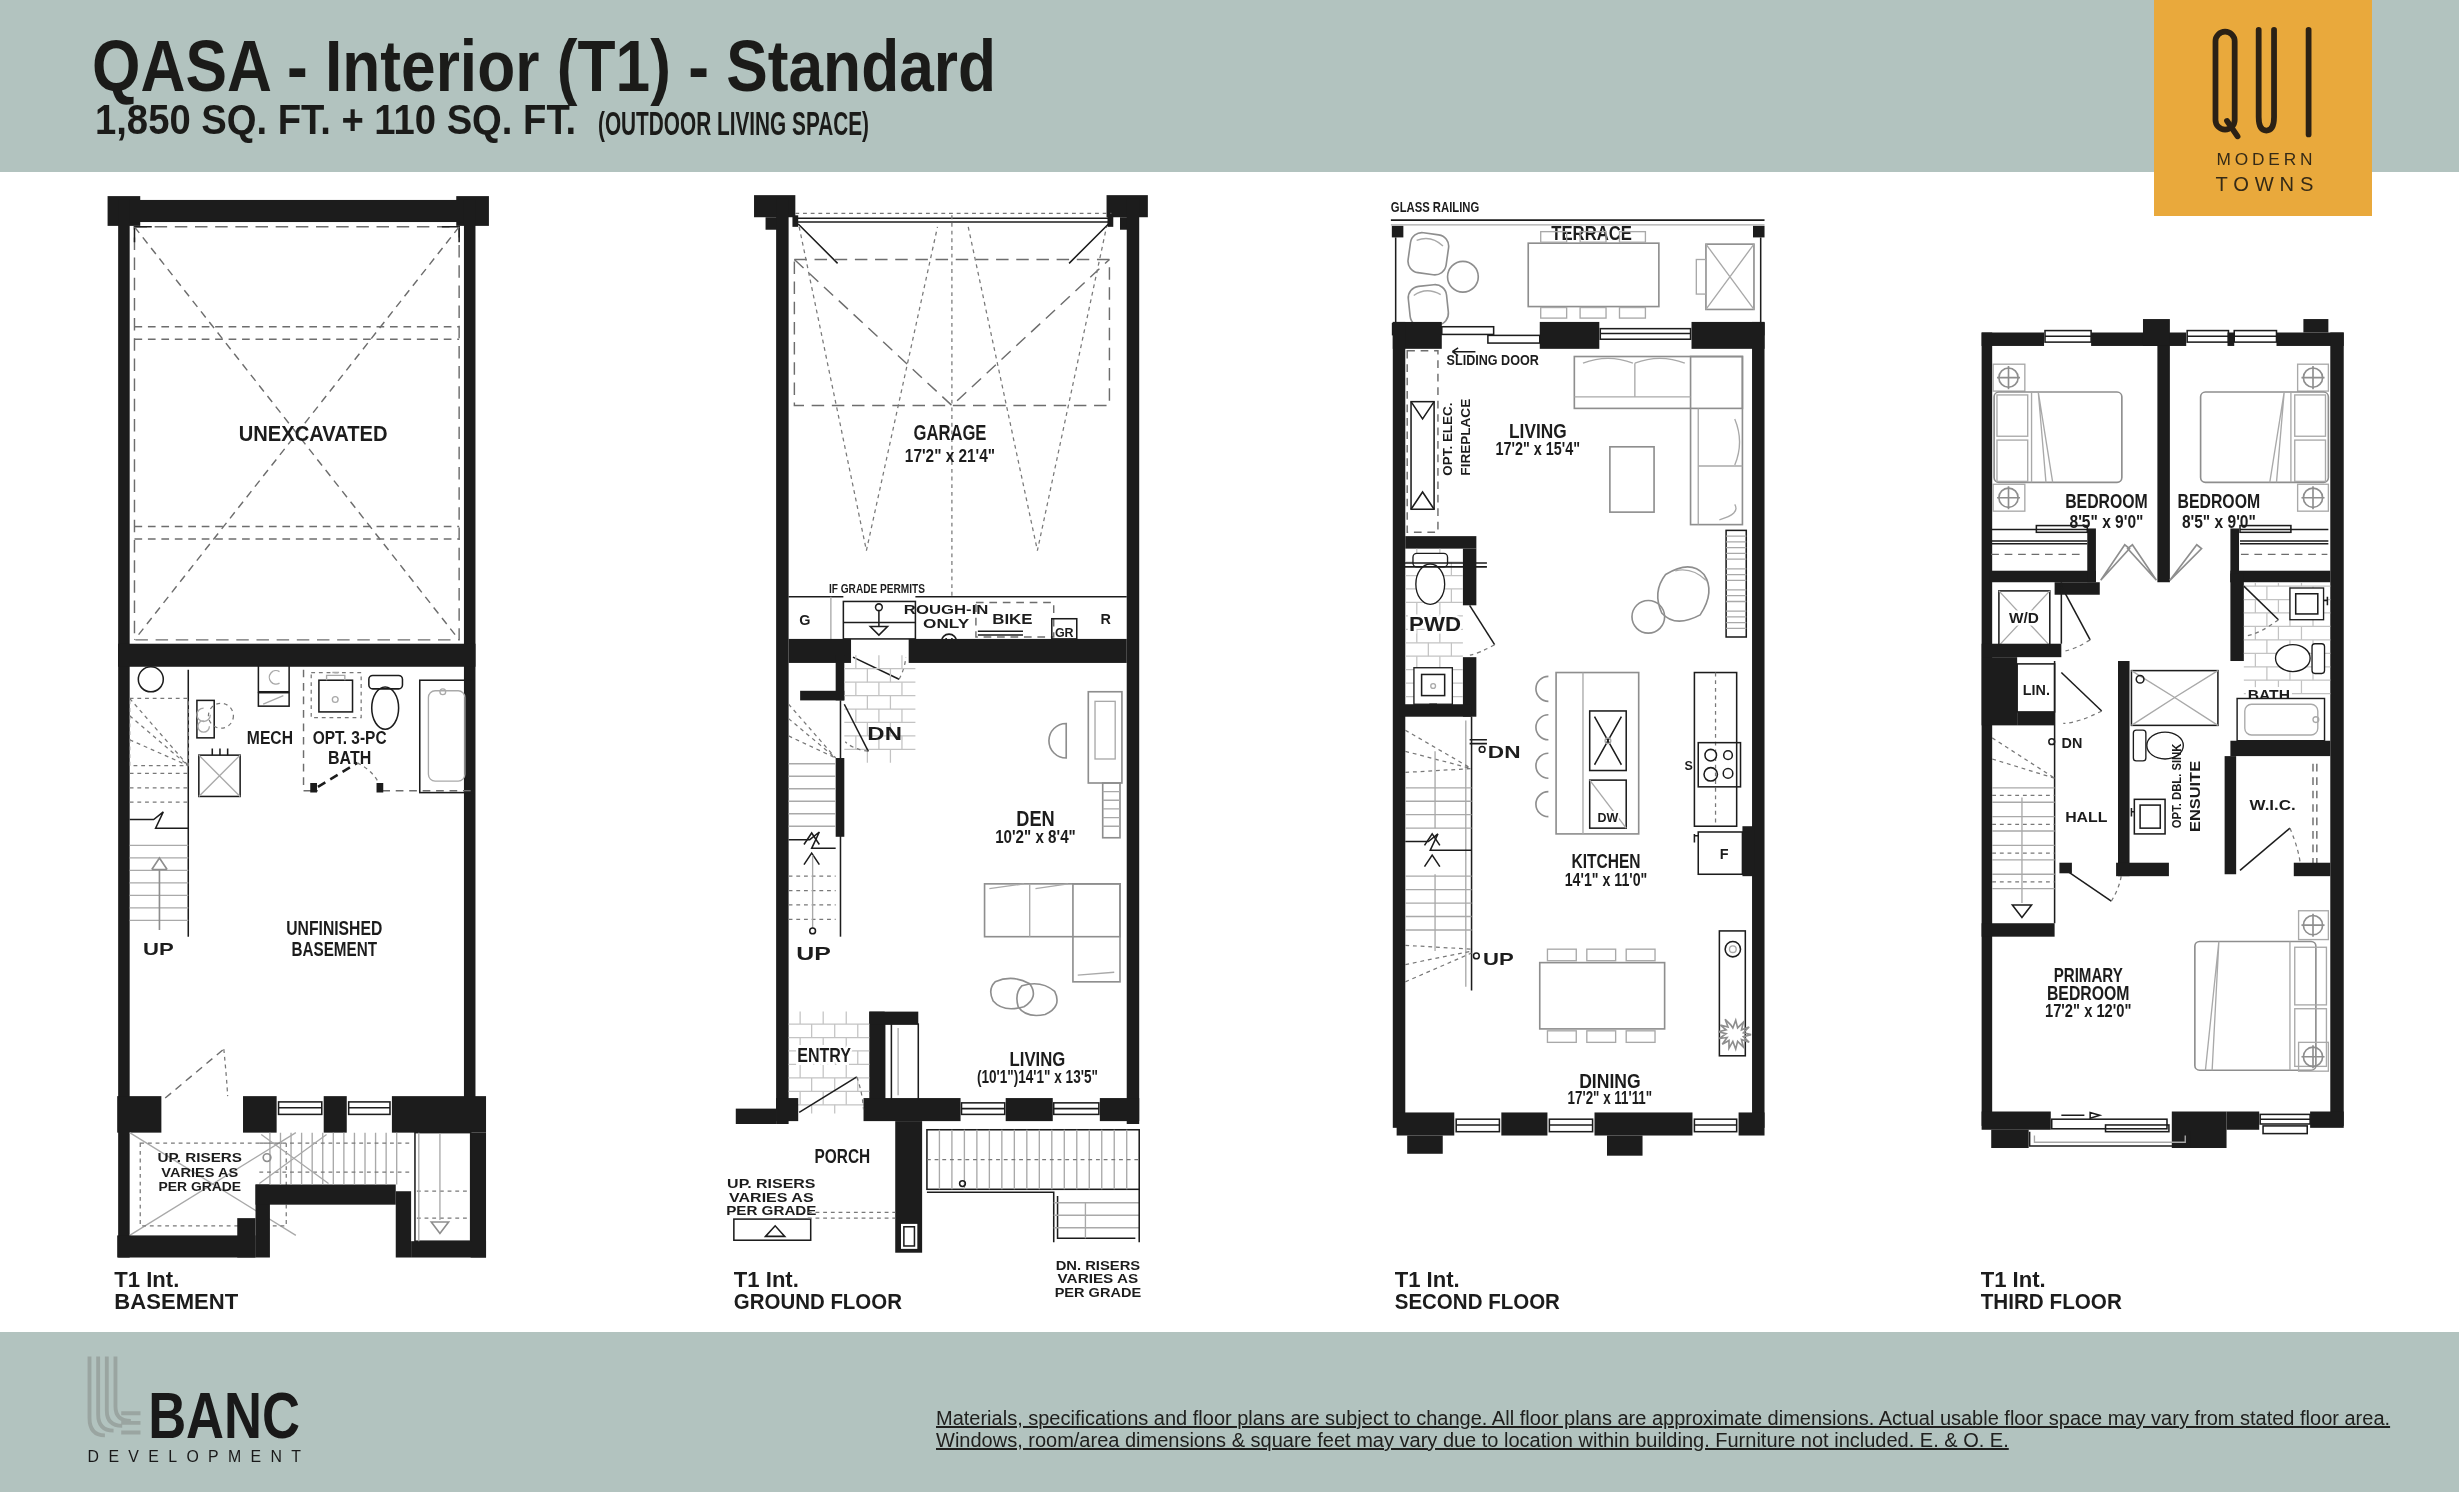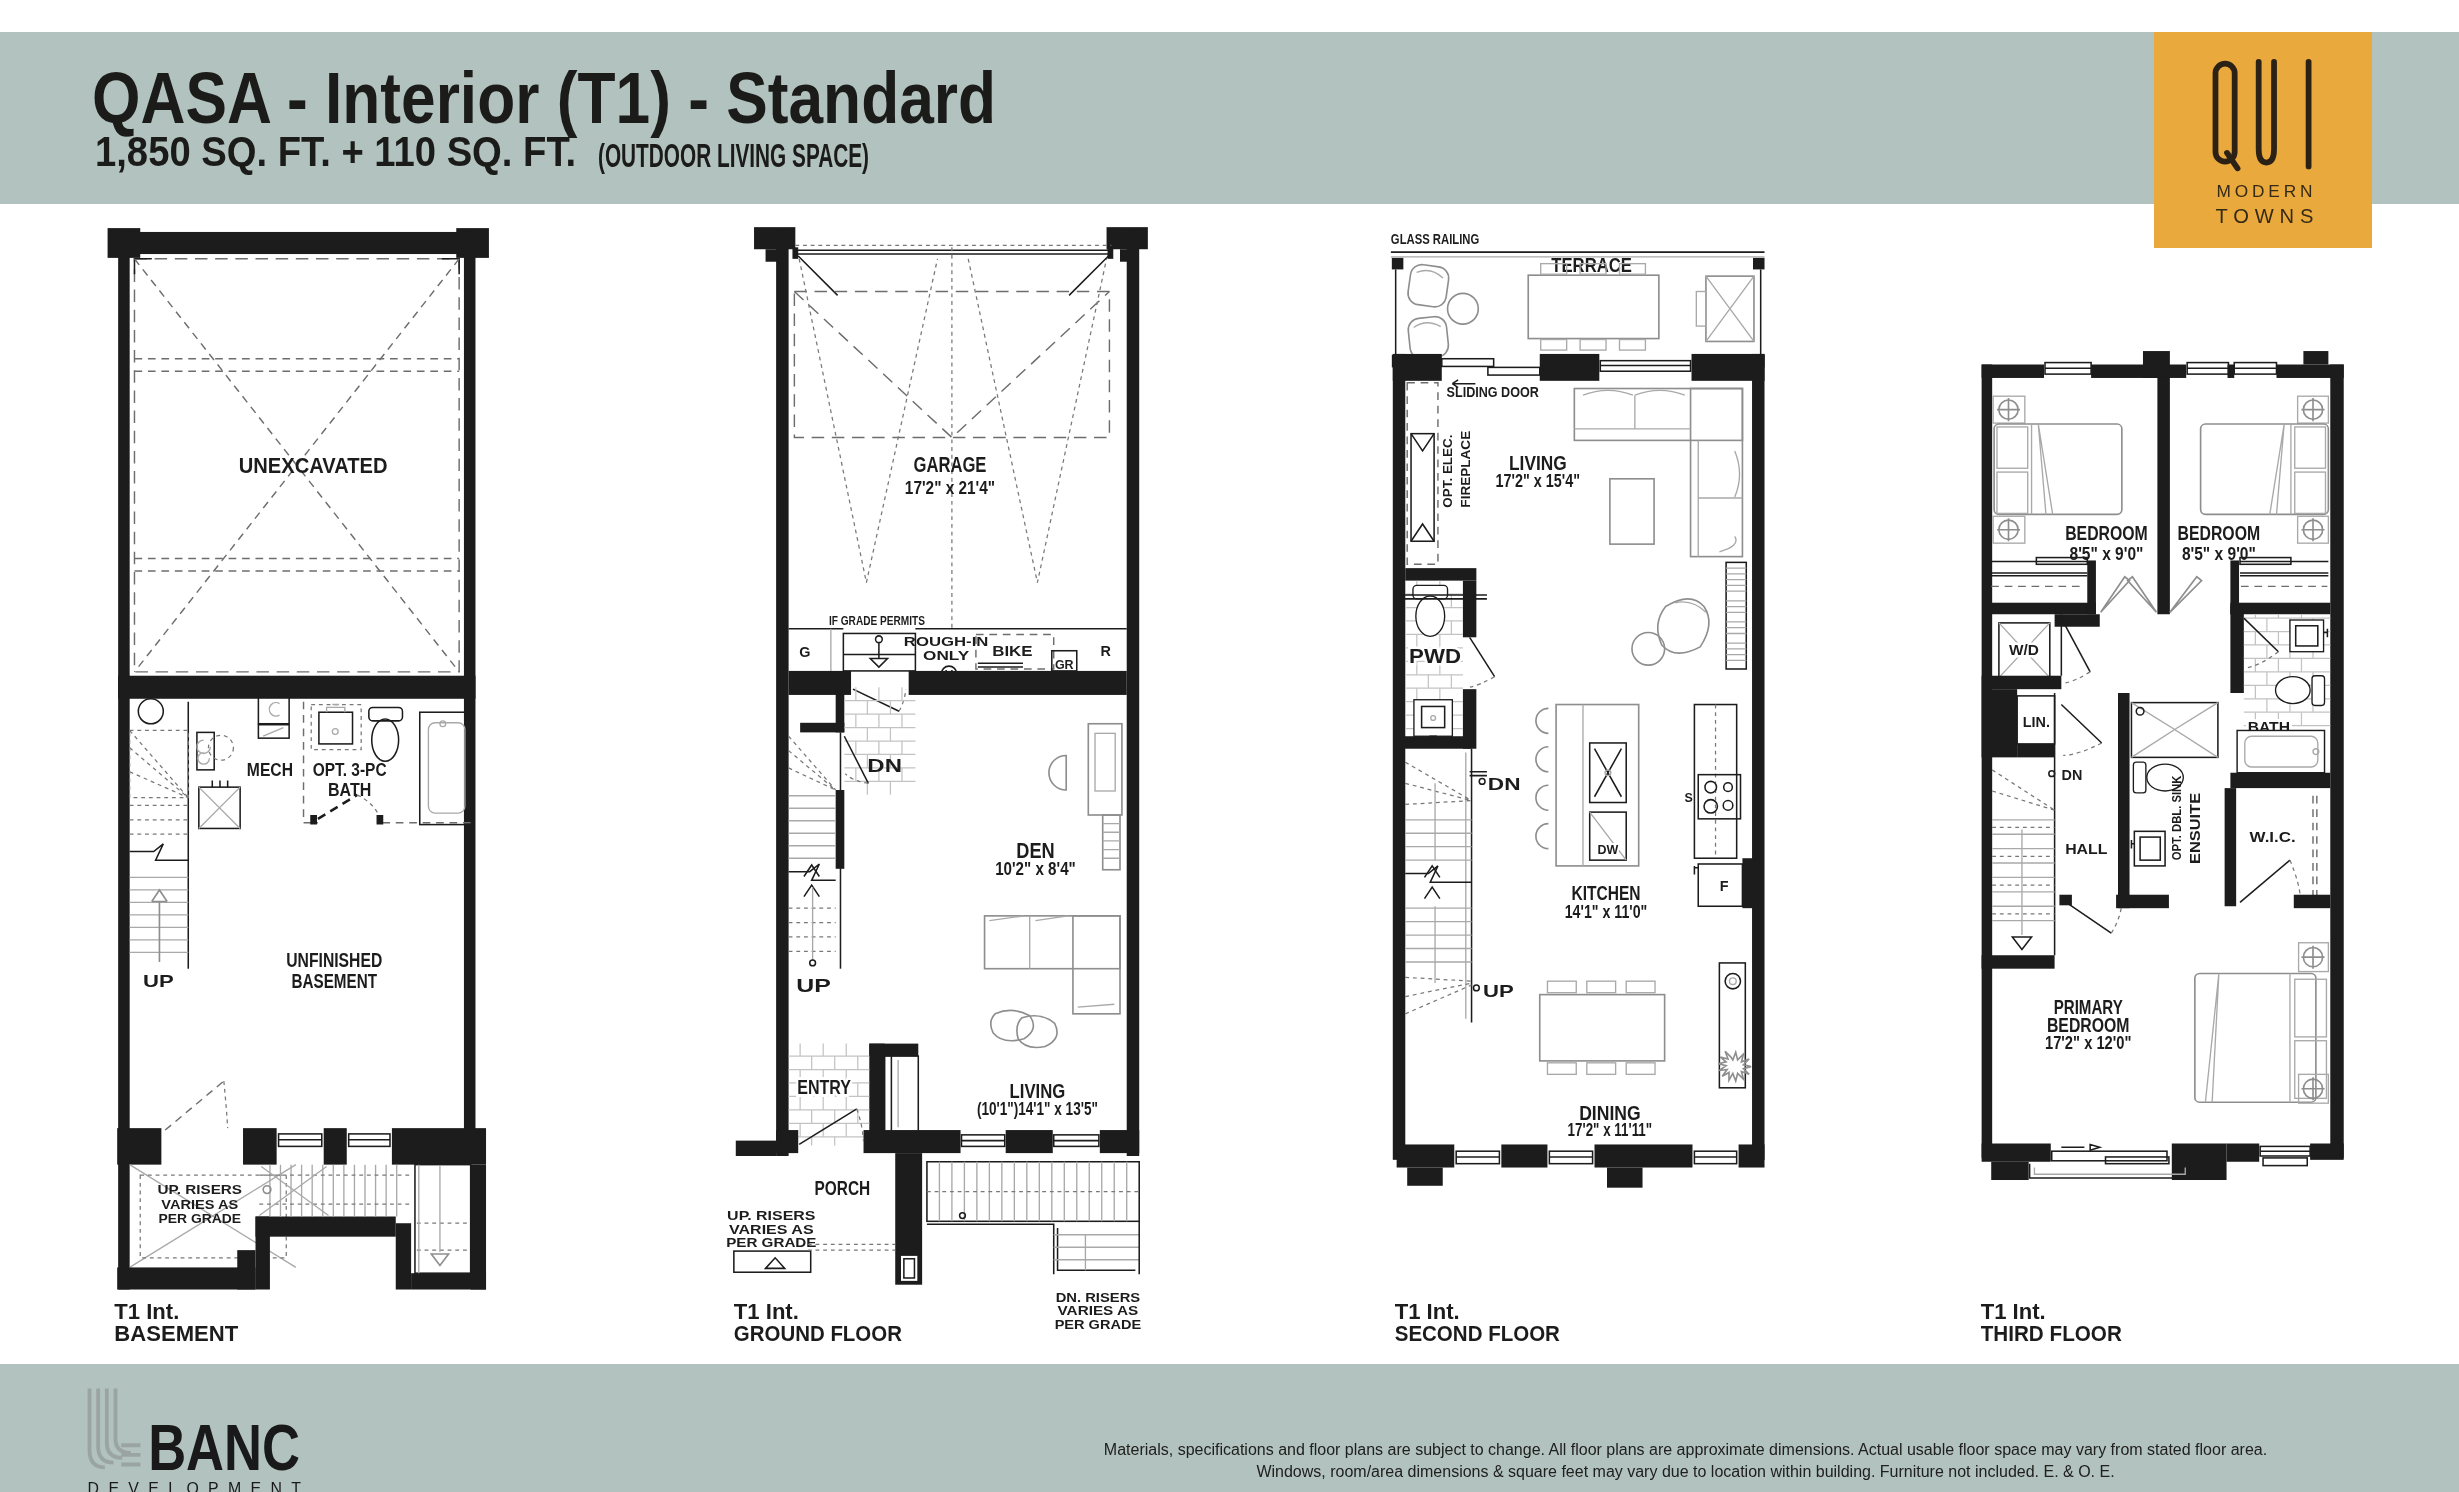--- a/index.html
+++ b/index.html
@@ -1,30 +1,30 @@
 <!DOCTYPE html>
 <html><head>
 <meta charset="utf-8">
 <style>
   html,body{margin:0;padding:0;}
   body{width:2459px;height:1493px;position:relative;background:#ffffff;
        font-family:"Liberation Sans", sans-serif;overflow:hidden;}
-  #page{position:absolute;left:0;top:0;width:2459px;height:1214px;margin-top:32px;}
+  #page{position:absolute;left:0;top:0;width:2459px;height:1214px;}
   .band{position:absolute;left:0;width:2459px;background:#b2c3bf;}
   .btop{top:0;height:172px;}
   .bbot{top:1332px;height:161px;}
   .title{position:absolute;left:92px;top:24px;font-size:73px;font-weight:bold;
          color:#1b1b19;white-space:nowrap;transform:scaleX(0.853);transform-origin:left top;line-height:normal;}
   .subtitle{position:absolute;left:95px;top:96px;font-size:42px;font-weight:bold;
          color:#1b1b19;white-space:nowrap;transform:scaleX(0.91);transform-origin:left top;}
   .paren{position:absolute;left:598px;top:105px;font-size:33px;font-weight:bold;
          color:#1b1b19;white-space:nowrap;transform:scaleX(0.63);transform-origin:left top;}
   .quibox{position:absolute;left:2154px;top:0;width:218px;height:216px;background:#e9a93c;}
-  .disc{position:absolute;right:24px;top:1407px;width:1499px;text-align:center;
-        font-size:16px;line-height:22px;color:#20201e;}
+  .disc{position:absolute;right:24px;top:1407px;width:1499px;text-align:left;
+        font-size:20px;line-height:22px;color:#20201e;text-decoration:underline;}
   svg text{font-family:"Liberation Sans", sans-serif;}
   #plans .w{fill:#1c1c1c;}
   #plans .tl{stroke:#1c1c1c;stroke-width:1.6;fill:none;}
   #plans .tw{stroke:#1c1c1c;stroke-width:2.6;fill:none;}
   #plans .gl{stroke:#8e8e8e;stroke-width:1.7;fill:none;}
   #plans .g2{stroke:#a9a9a9;stroke-width:1.4;fill:none;}
   #plans .hl{stroke:#c3c3c3;stroke-width:1.3;fill:none;}
   #plans .dl{stroke:#6d6d6d;stroke-width:1.5;fill:none;stroke-dasharray:13 8;}
   #plans .dm{stroke:#6d6d6d;stroke-width:1.5;fill:none;stroke-dasharray:8 6;}
   #plans .dt{stroke:#787878;stroke-width:1.3;fill:none;stroke-dasharray:4 4;}

